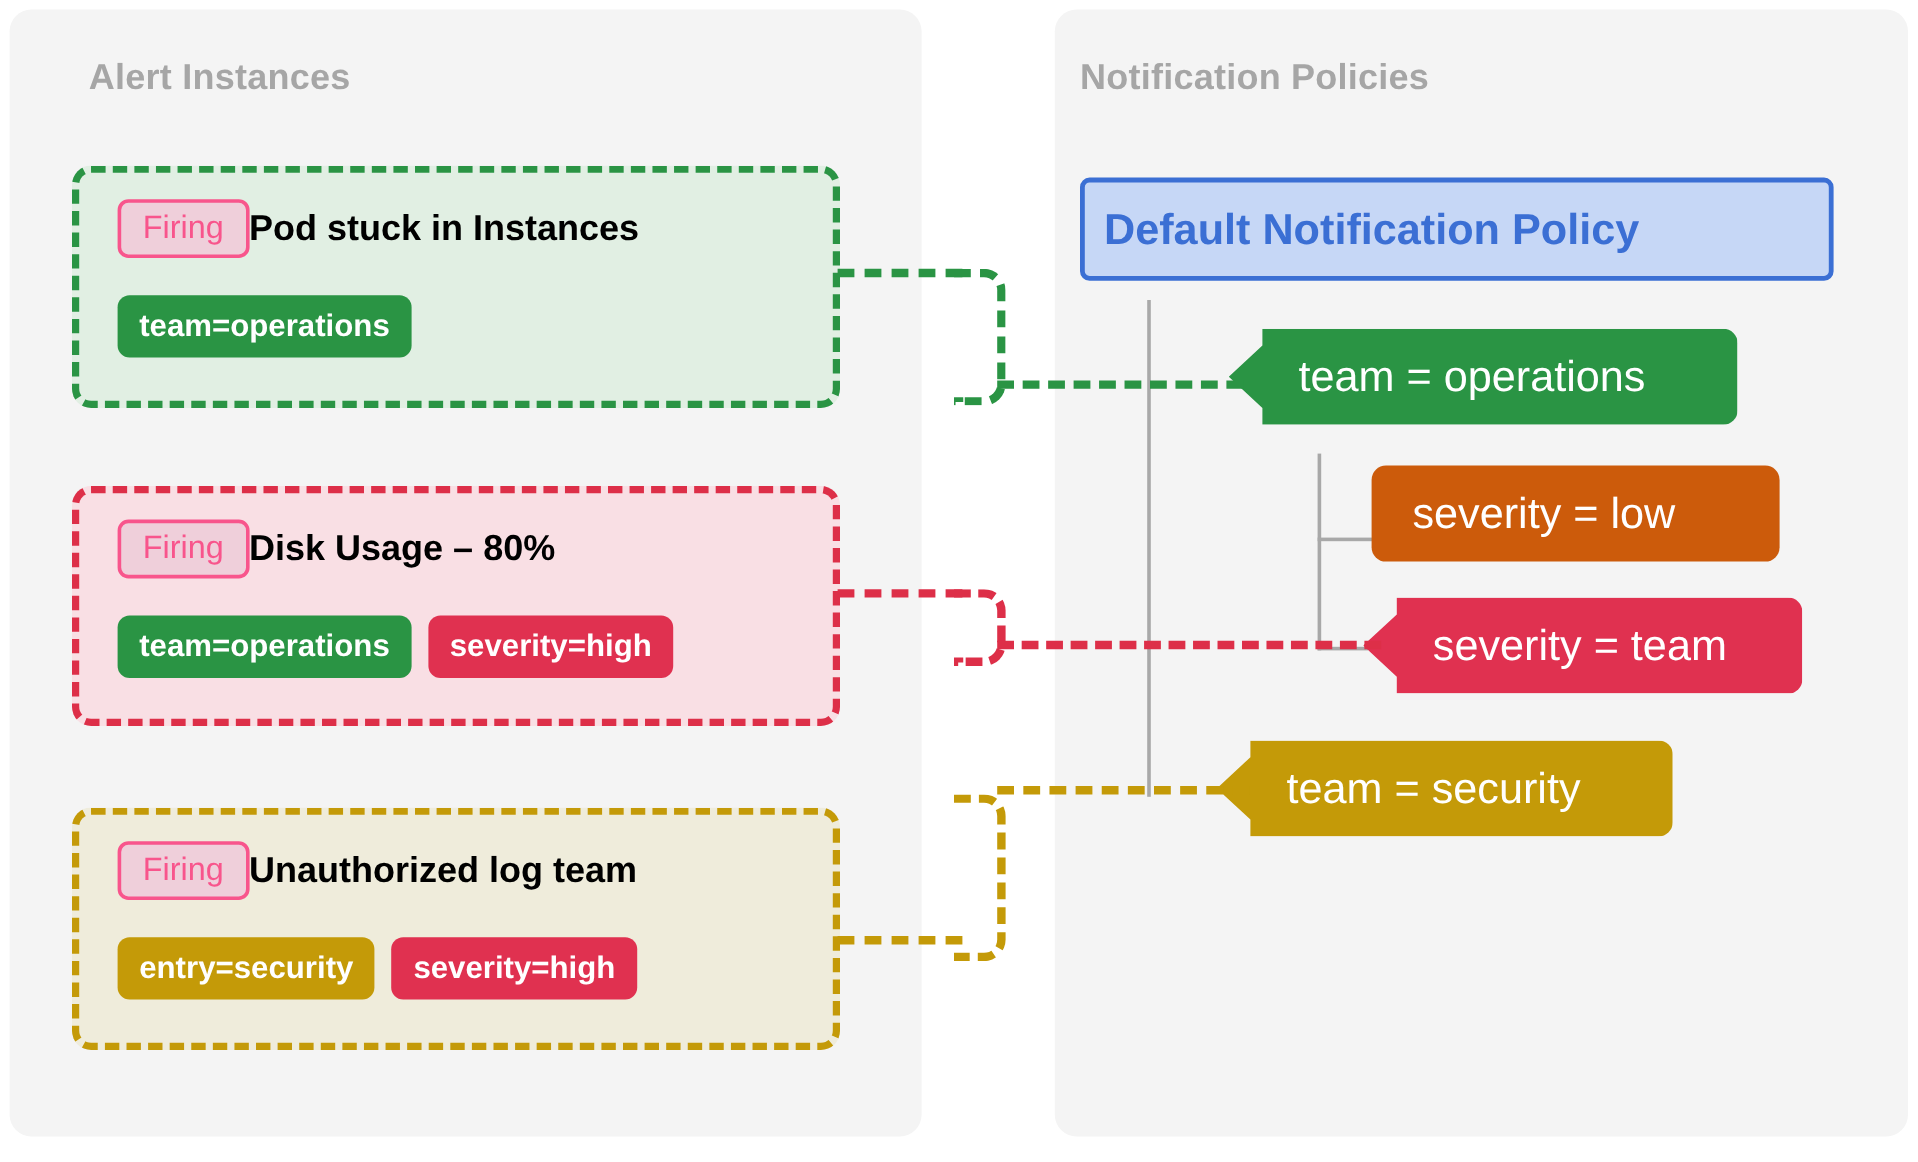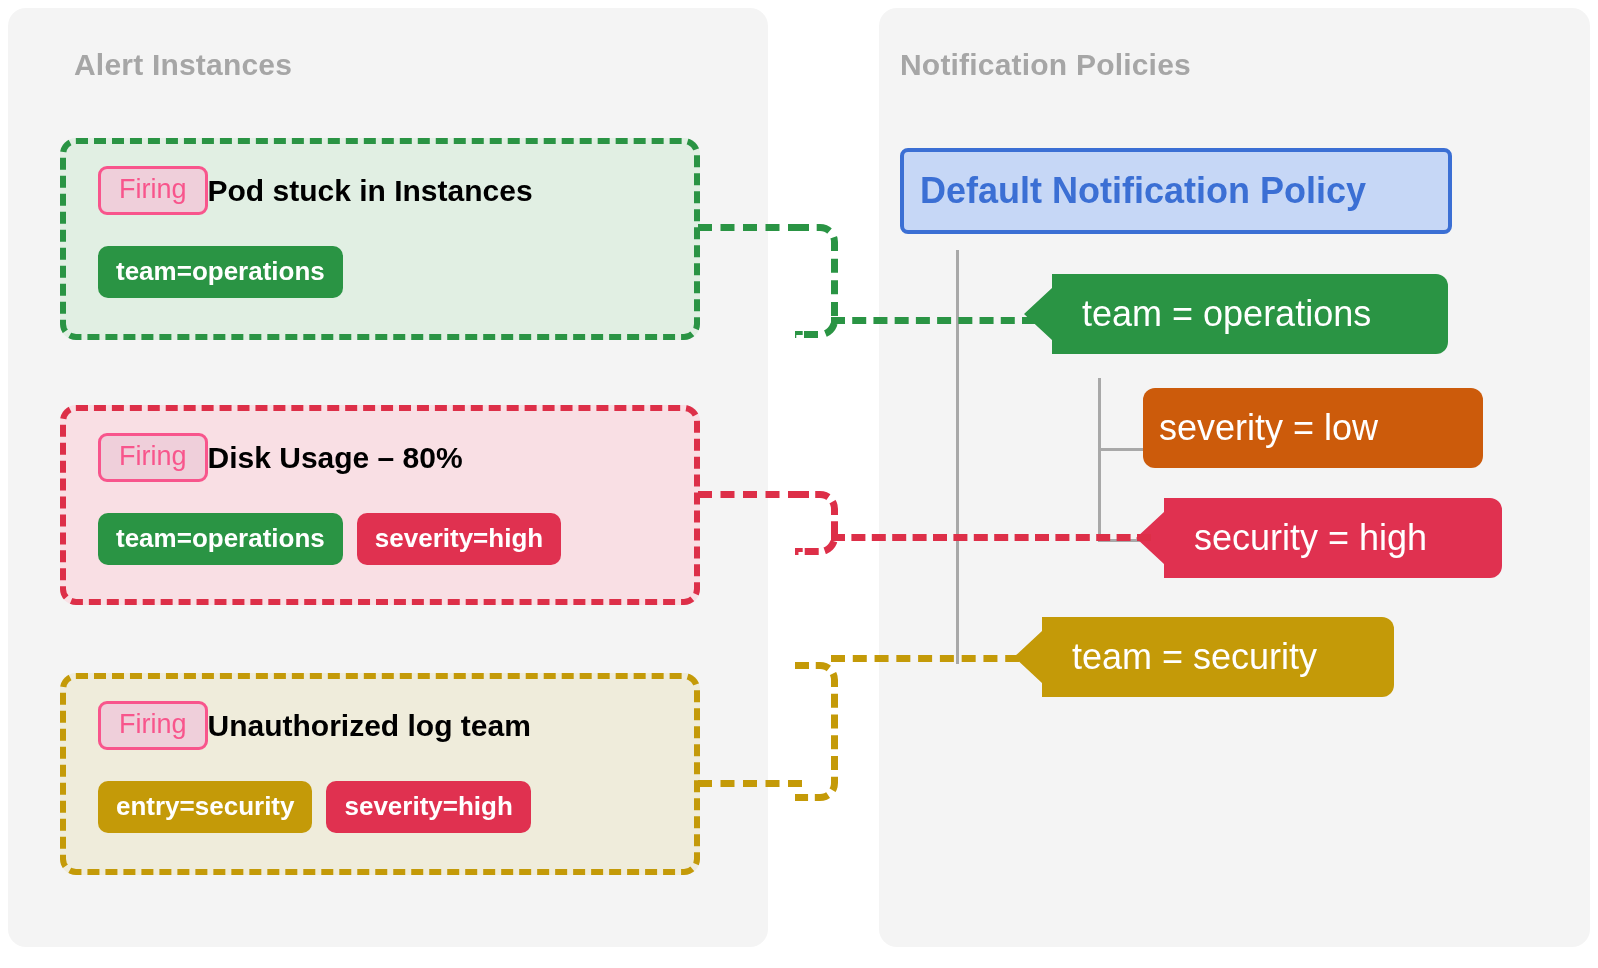--- a/index.html
+++ b/index.html
@@ -101,21 +101,21 @@
   }
   .chip-green  { background: #2a9444; }
   .chip-red    { background: #e03150; }
   .chip-yellow { background: #c49a08; }
 
   
   #default-policy {
     position: absolute;
     left: 900px;
     top: 148px;
-    width: 552px;
+    width: 628px;
     height: 86px;
     box-sizing: border-box;
     border: 4px solid #3b6fd4;
     background: #c6d7f6;
     border-radius: 8px;
     color: #3b6fd4;
     font-size: 36px;
     font-weight: bold;
     display: flex;
     align-items: center;
@@ -141,21 +141,21 @@
       28px calc(50% - 26px),
       28px 0%,
       100% 0%,
       100% 100%,
       28px 100%,
       28px calc(50% + 26px)
     );
     padding-left: 58px;
   }
   .policy-chip.flat {
-    padding-left: 16px;
+    padding-left: 34px;
   }
 
   #chip-team-operations { left: 1024px; top: 274px; width: 424px;
                           background: #2a9444; }
   #chip-severity-low    { left: 1143px; top: 388px; width: 340px;
                           background: #cc5b0b; }
   #chip-severity-high   { left: 1136px; top: 498px; width: 366px;
                           background: #e03150; }
   #chip-team-security   { left: 1014px; top: 617px; width: 380px;
                           background: #c49a08; }
@@ -247,21 +247,21 @@
   <div class="tree-line" id="tree-branch-v"></div>
   <div class="tree-line" id="tree-branch-stub"></div>
   <div class="tree-line" id="tree-branch-foot"></div>
 
   <div id="default-policy">Default Notification Policy</div>
 
   <div class="policy-chip notched" id="chip-team-operations">team = operations</div>
 
   <div class="policy-chip flat" id="chip-severity-low">severity = low</div>
 
-  <div class="policy-chip notched" id="chip-severity-high">security = high</div>
+  <div class="policy-chip notched" id="chip-severity-high">severity = team</div>
 
   <div class="policy-chip notched" id="chip-team-security">team = security</div>
 
   <div class="conn" id="g1"></div>
   <div class="conn conn-corner" id="g2"></div>
   <div class="conn" id="g3"></div>
 
   <div class="conn" id="r1"></div>
   <div class="conn conn-corner" id="r2"></div>
   <div class="conn" id="r3"></div>

